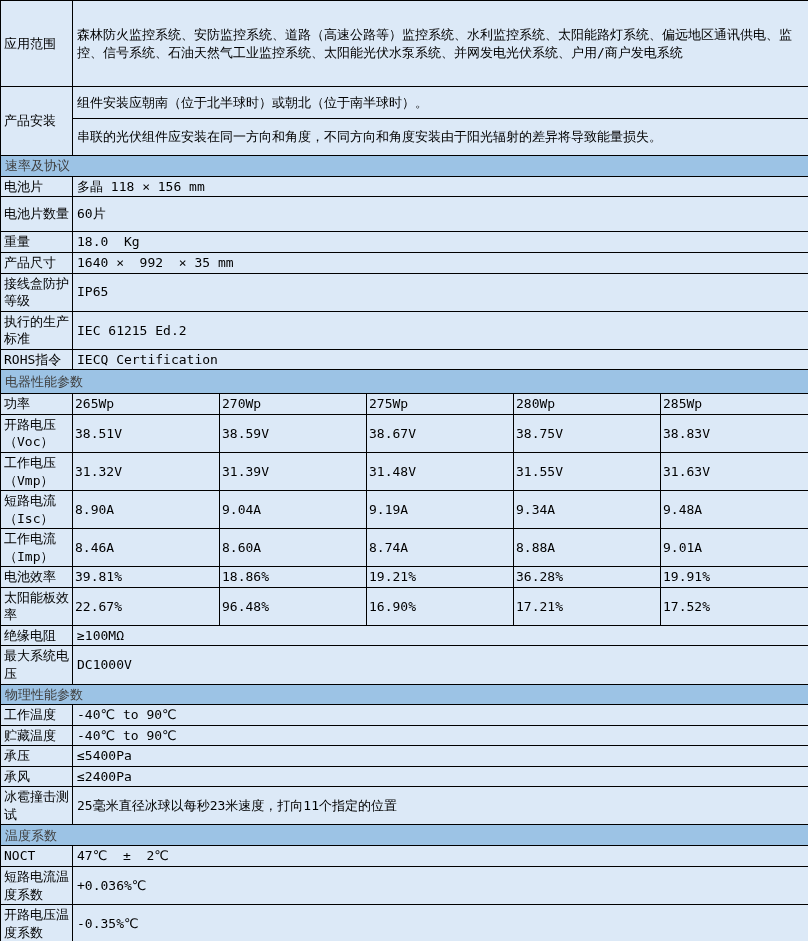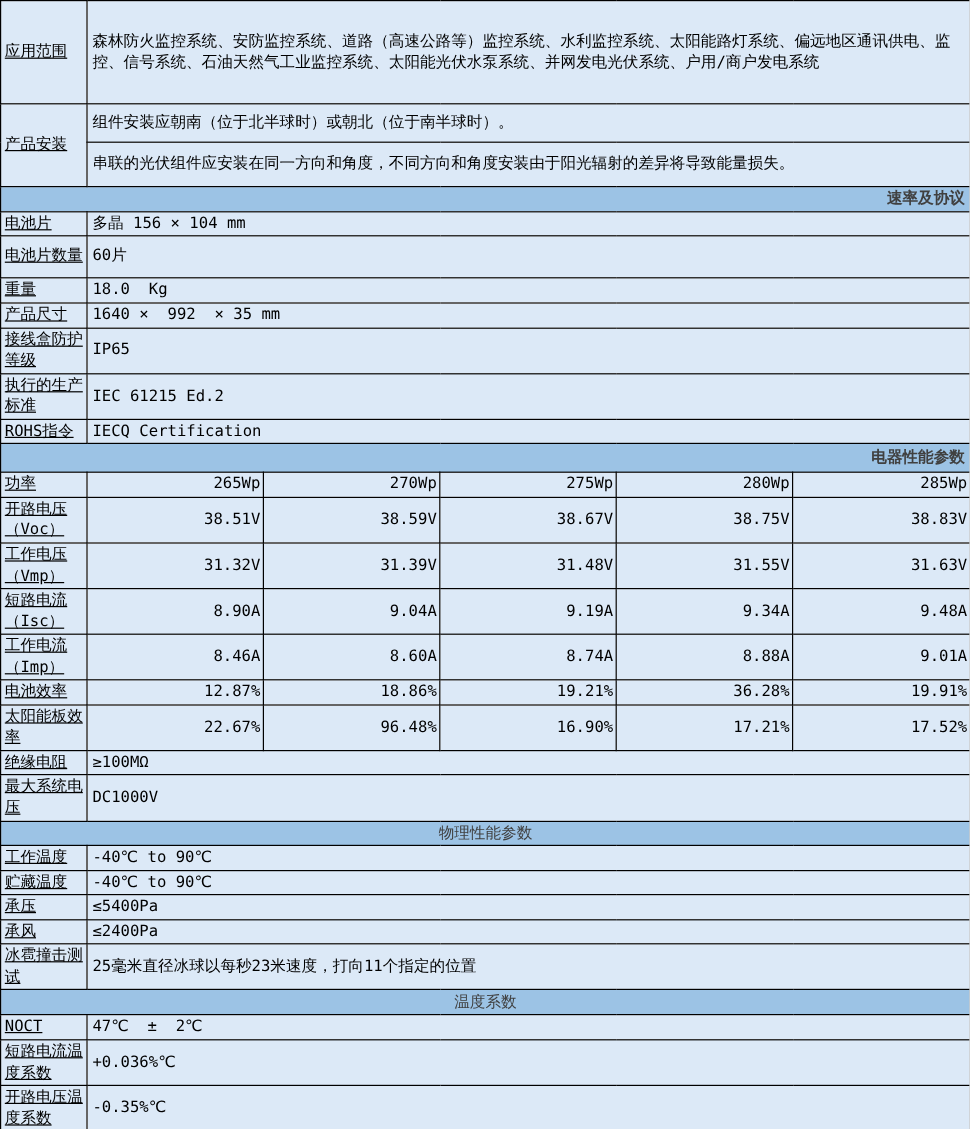--- a/index.html
+++ b/index.html
@@ -19,30 +19,29 @@
   table.spec{border-collapse:collapse;table-layout:fixed;width:808px;}
   td{
     border:1px solid var(--border);
     background:var(--cell-bg);
     vertical-align:middle;
     padding:1px 4px;
     line-height:1.35;
     overflow:hidden;
     word-break:break-all;
   }
-  td.label{padding:1px 2px 1px 3px;text-decoration:underline;}
+  td.label{padding:1px 2px 1px 3px;}
   td.val{white-space:pre-wrap;}
-  td.num{text-align:right;padding:1px 2px;}
+  td.num{text-align:left;padding:1px 2px;}
   tr.band td{
     background:var(--band-bg);
     color:var(--band-text);
     padding:1px 4px;
-    text-align:center;
-  }
-  tr.band.center td{text-align:right;font-weight:bold;}
+  }
+  tr.band.center td{text-align:left;}
 </style>
 </head>
 <body>
 
 <div class="sheet">
 <table class="spec">
   <colgroup>
     <col style="width:72px">
         <col style="width:147px">
         <col style="width:147px">
@@ -64,21 +63,21 @@
   <tr style="height:37px">
     <td class="val" colspan="5">串联的光伏组件应安装在同一方向和角度，不同方向和角度安装由于阳光辐射的差异将导致能量损失。</td>
   </tr>
 
   <tr class="band center" style="height:20px">
     <td colspan="6">速率及协议</td>
   </tr>
 
   <tr style="height:18px">
     <td class="label">电池片</td>
-    <td class="val" colspan="5">多晶 156 × 104 mm</td>
+    <td class="val" colspan="5">多晶 118 × 156 mm</td>
   </tr>
   <tr style="height:35px">
     <td class="label">电池片数量</td>
     <td class="val" colspan="5">60片</td>
   </tr>
   <tr style="height:20px">
     <td class="label">重量</td>
     <td class="val" colspan="5">18.0  Kg</td>
   </tr>
   <tr style="height:21px">
@@ -137,21 +136,21 @@
   <tr style="height:31px">
     <td class="label">工作电流（Imp）</td>
     <td class="num">8.46A</td>
     <td class="num">8.60A</td>
     <td class="num">8.74A</td>
     <td class="num">8.88A</td>
     <td class="num">9.01A</td>
   </tr>
   <tr style="height:20px">
     <td class="label">电池效率</td>
-    <td class="num">12.87%</td>
+    <td class="num">39.81%</td>
     <td class="num">18.86%</td>
     <td class="num">19.21%</td>
     <td class="num">36.28%</td>
     <td class="num">19.91%</td>
   </tr>
   <tr style="height:34px">
     <td class="label">太阳能板效率</td>
     <td class="num">22.67%</td>
     <td class="num">96.48%</td>
     <td class="num">16.90%</td>

